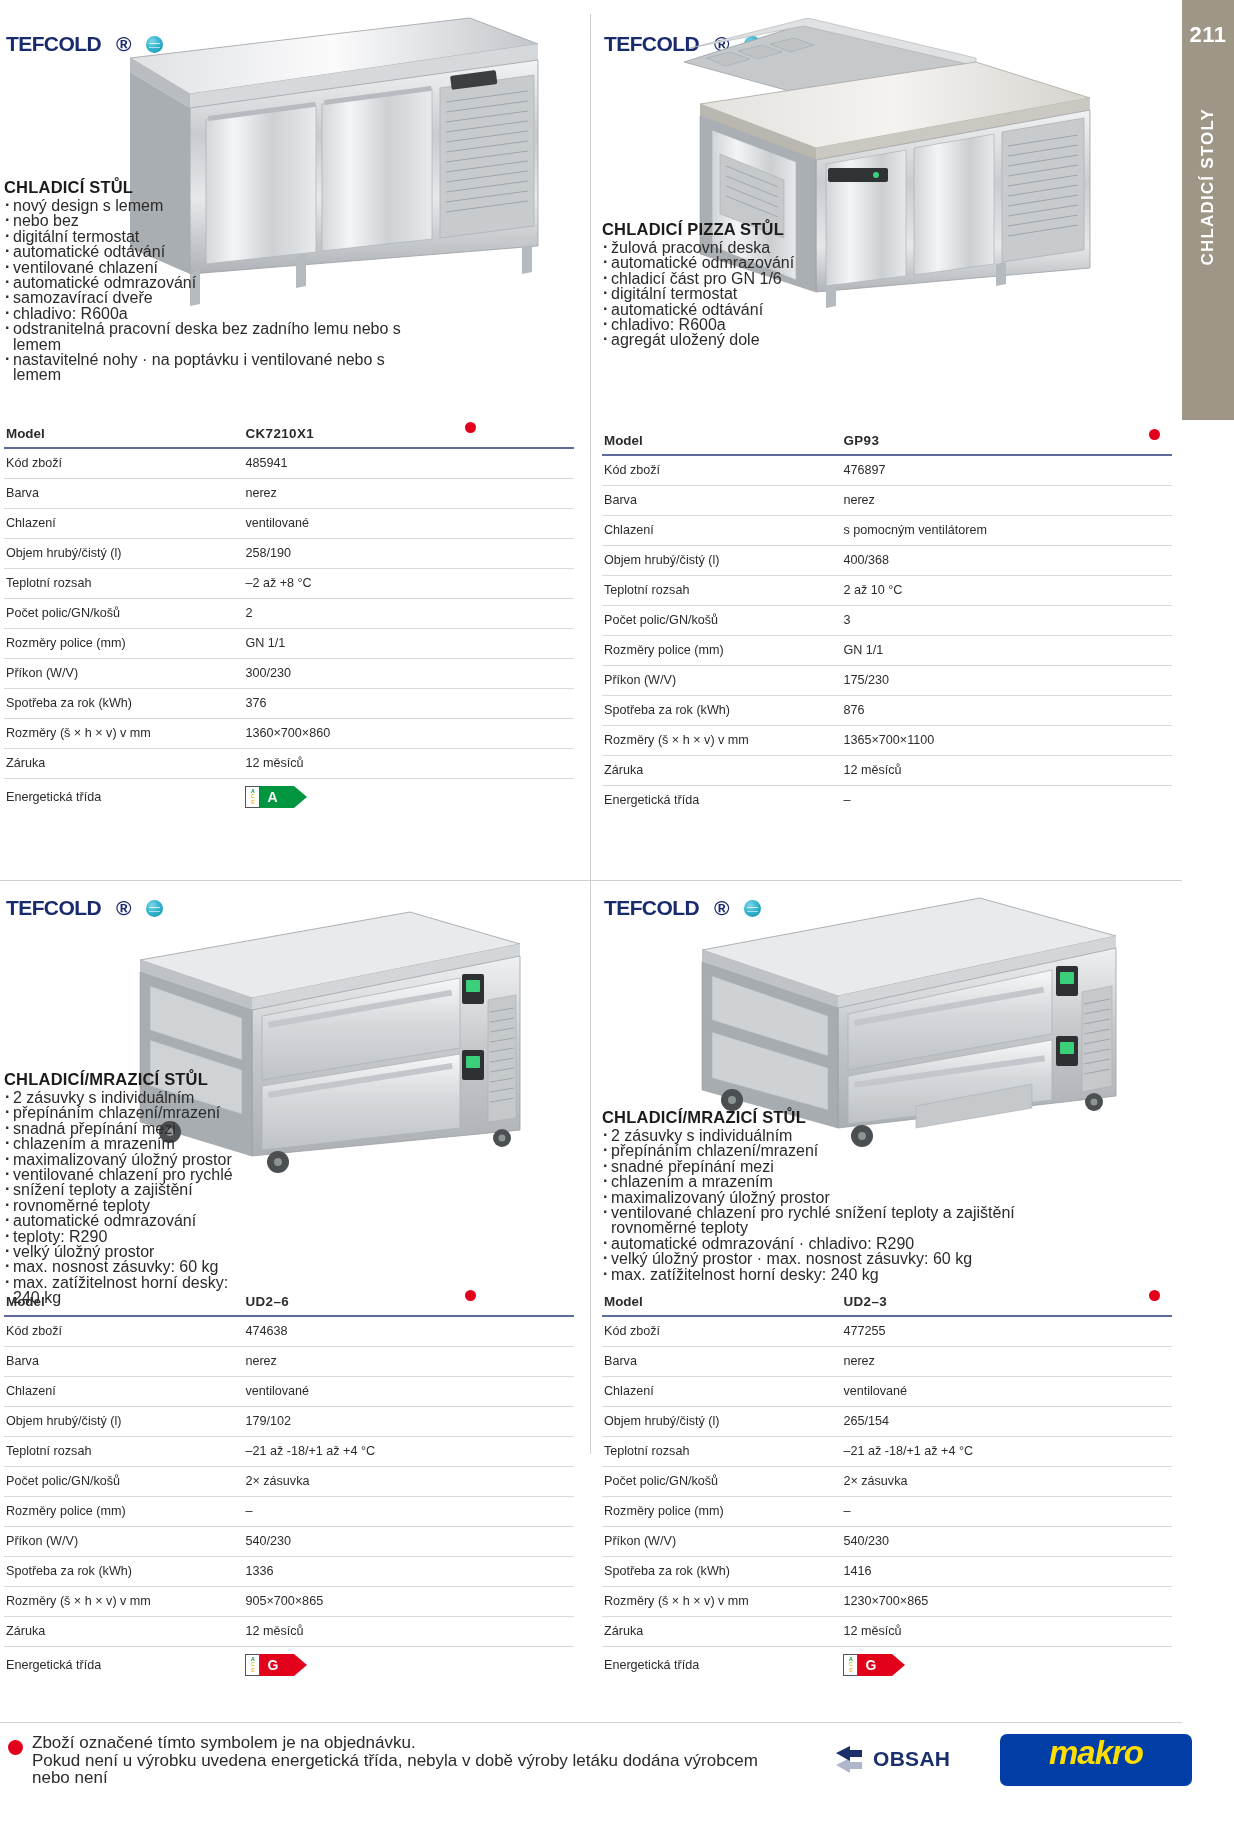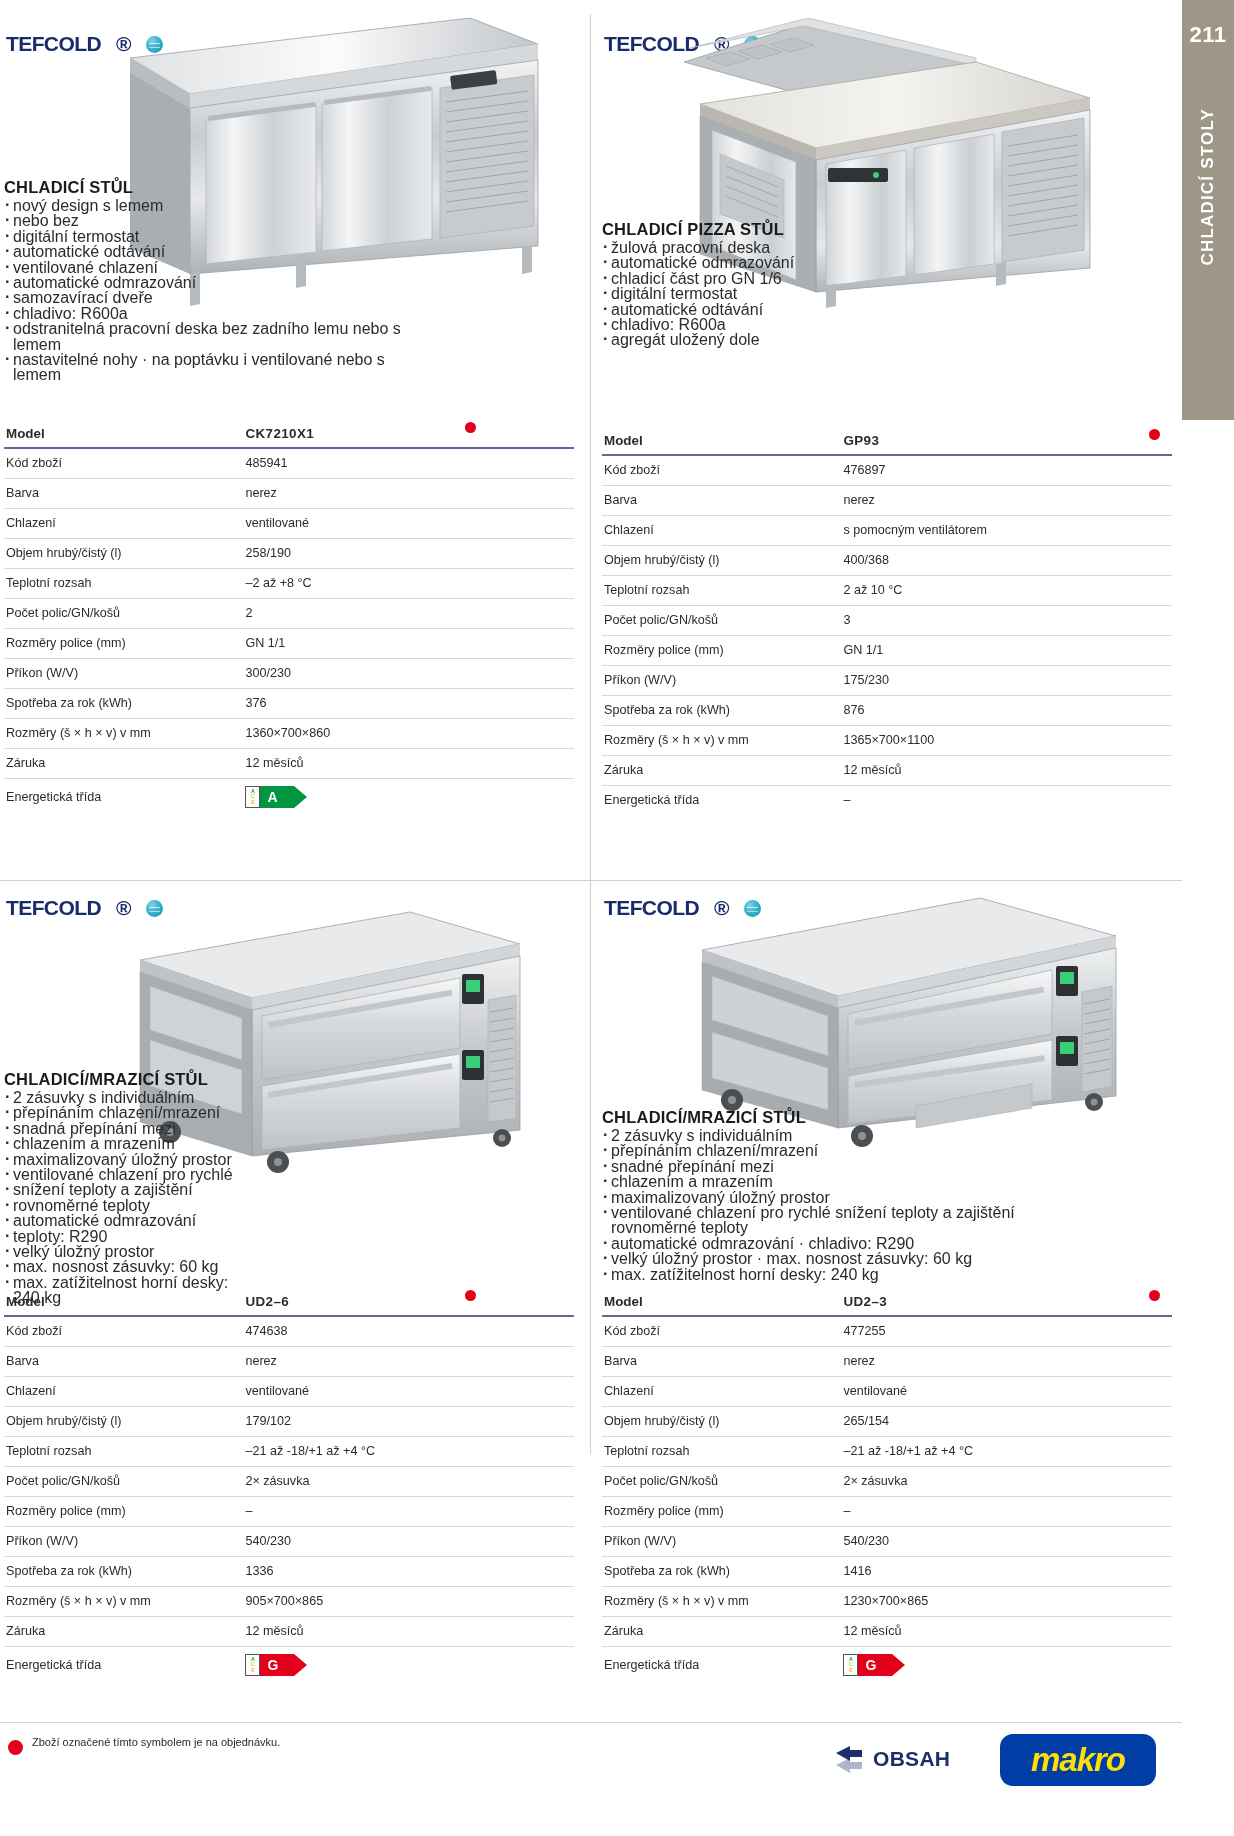--- a/index.html
+++ b/index.html
@@ -115,29 +115,29 @@
   .energy .arrow.g::after { border-left:13px solid #e3001b; right:-13px; }
 
   
   .footer { position:absolute; left:0; bottom:22px; width:1182px; height:80px; }
   .foot-dot {
     position:absolute; left:8px; top:6px; width:15px; height:15px;
     border-radius:50%; background:#e3001b;
   }
   .foot-text {
     position:absolute; left:32px; top:0; width:760px;
-    font-size:11px; line-height:17.5px; color:#2b2b2b;
+    font-size:17px; line-height:17.5px; color:#2b2b2b;
   }
   .obsah {
     position:absolute; left:832px; top:10px; display:flex; align-items:center; gap:7px;
   }
   .obsah .obsah-label { font-size:21px; font-weight:bold; color:#1b2f6b; letter-spacing:0.3px;}
   .makro {
-    position:absolute; left:1000px; top:0px; width:156px; height:52px;
-    background:#003da5; border-radius:13px; display:flex; align-items:center; justify-content:center;
+    position:absolute; left:1000px; top:0px; width:192px; height:52px;
+    background:#003da5; border-radius:7px; display:flex; align-items:flex-start; justify-content:center;
   }
   .makro .makro-text {
     color:#ffde00; font-size:33px; font-weight:bold; font-style:italic; letter-spacing:-1px;
   }
   .hr-foot { position:absolute; left:0; top:-12px; width:1182px; height:1px; background:#d2d2d2; }
 </style>
 </head>
 <body>
 
 <div class="page">
@@ -743,20 +743,21 @@
       </tbody>
         </table>
     </div>
   </div>
 
   <div class="footer">
     <div class="hr-foot"></div>
     <span class="foot-dot"></span>
     <div class="foot-text">
       <div>Zboží označené tímto symbolem je na objednávku.</div>
+      <div>Pokud není u výrobku uvedena energetická třída, nebyla v době výroby letáku dodána výrobcem nebo není</div>
     </div>
 
     <div class="obsah">
       <svg width="34" height="30" viewBox="0 0 34 30">
         <path d="M4 9 L18 2 L18 6 L30 6 L30 13 L18 13 L18 17 Z" fill="#1b2f6b"></path>
         <path d="M4 21 L18 14 L18 18 L30 18 L30 25 L18 25 L18 29 Z" fill="#1b2f6b" opacity="0.35"></path>
       </svg>
       <span class="obsah-label">OBSAH</span>
     </div>
 

